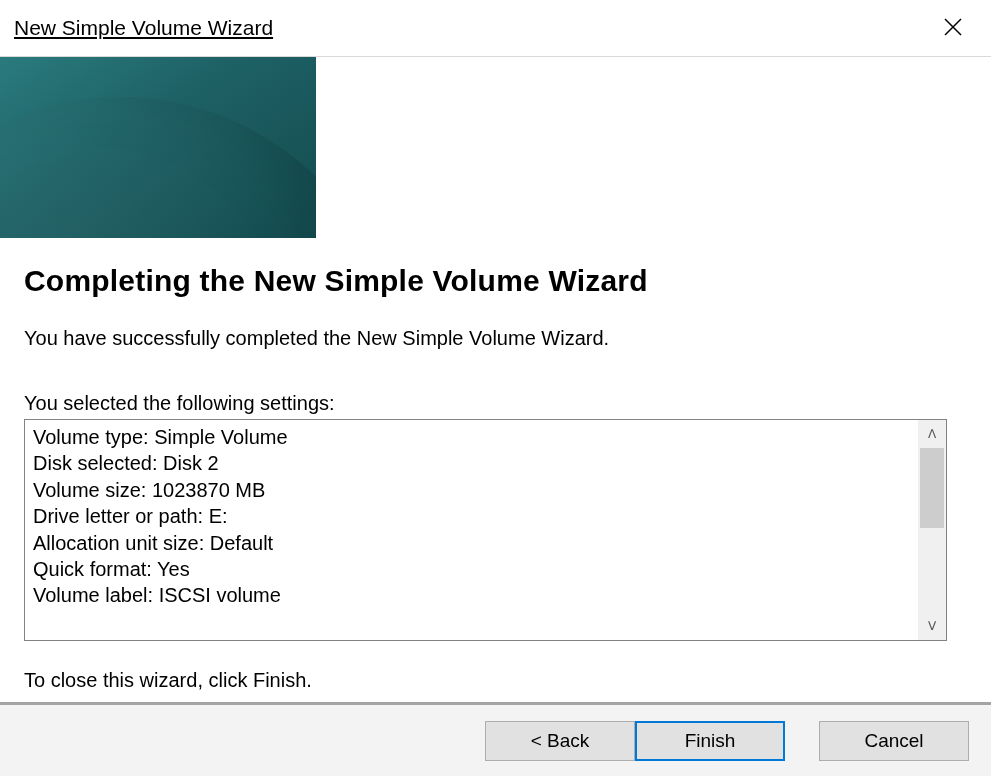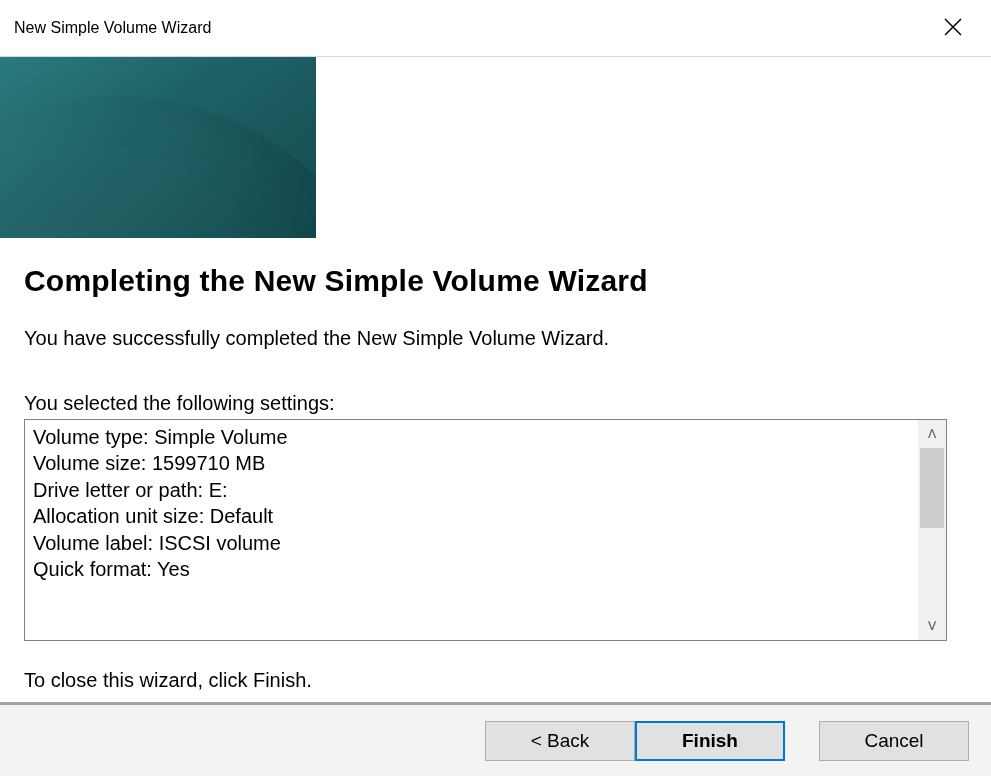--- a/index.html
+++ b/index.html
@@ -17,23 +17,24 @@
     }
     .title-bar {
       height: 56px;
       display: flex;
       align-items: center;
       justify-content: space-between;
       padding: 0 14px 0 14px;
       background: #ffffff;
     }
     .title-text {
-      font-size: 16px;
+      font-size: 21px;
       color: #000000;
       font-weight: 400;
+      text-decoration: underline;
     }
     .close-btn {
       width: 48px;
       height: 48px;
       display: flex;
       align-items: center;
       justify-content: center;
       background: transparent;
       border: none;
       cursor: pointer;
@@ -161,21 +162,20 @@
     }
     .btn-group-adj {
       display: flex;
     }
     .btn-group-adj .btn {
       border-radius: 0;
     }
     .btn-primary {
       border: 2px solid #0078d7;
       background: #e1e1e1;
-      font-weight: bold;
     }
     .btn-cancel {
       margin-left: 20px;
     }
   </style>
 </head>
 <body>
 
 <div class="title-bar">
   <div class="title-text">New Simple Volume Wizard</div>
@@ -190,25 +190,26 @@
 
 <div class="body-area">
   <div class="side-image"></div>
   <div class="content">
     <h1 class="heading">Completing the New Simple Volume Wizard</h1>
     <p class="intro">You have successfully completed the New Simple Volume Wizard.</p>
     <p class="settings-label">You selected the following settings:</p>
     <div class="settings-box">
       <div class="settings-list">
         <div>Volume type: Simple Volume</div>
-        <div>Volume size: 1599710 MB</div>
+        <div>Disk selected: Disk 2</div>
+        <div>Volume size: 1023870 MB</div>
         <div>Drive letter or path: E:</div>
         <div>Allocation unit size: Default</div>
+        <div>Quick format: Yes</div>
         <div>Volume label: ISCSI volume</div>
-        <div>Quick format: Yes</div>
       </div>
       <div class="settings-scroll">
         <div class="scroll-btn">
           <span>ᐱ</span>
         </div>
         <div class="scroll-track">
           <div class="scroll-thumb"></div>
         </div>
         <div class="scroll-btn">
           <span>ᐯ</span>

